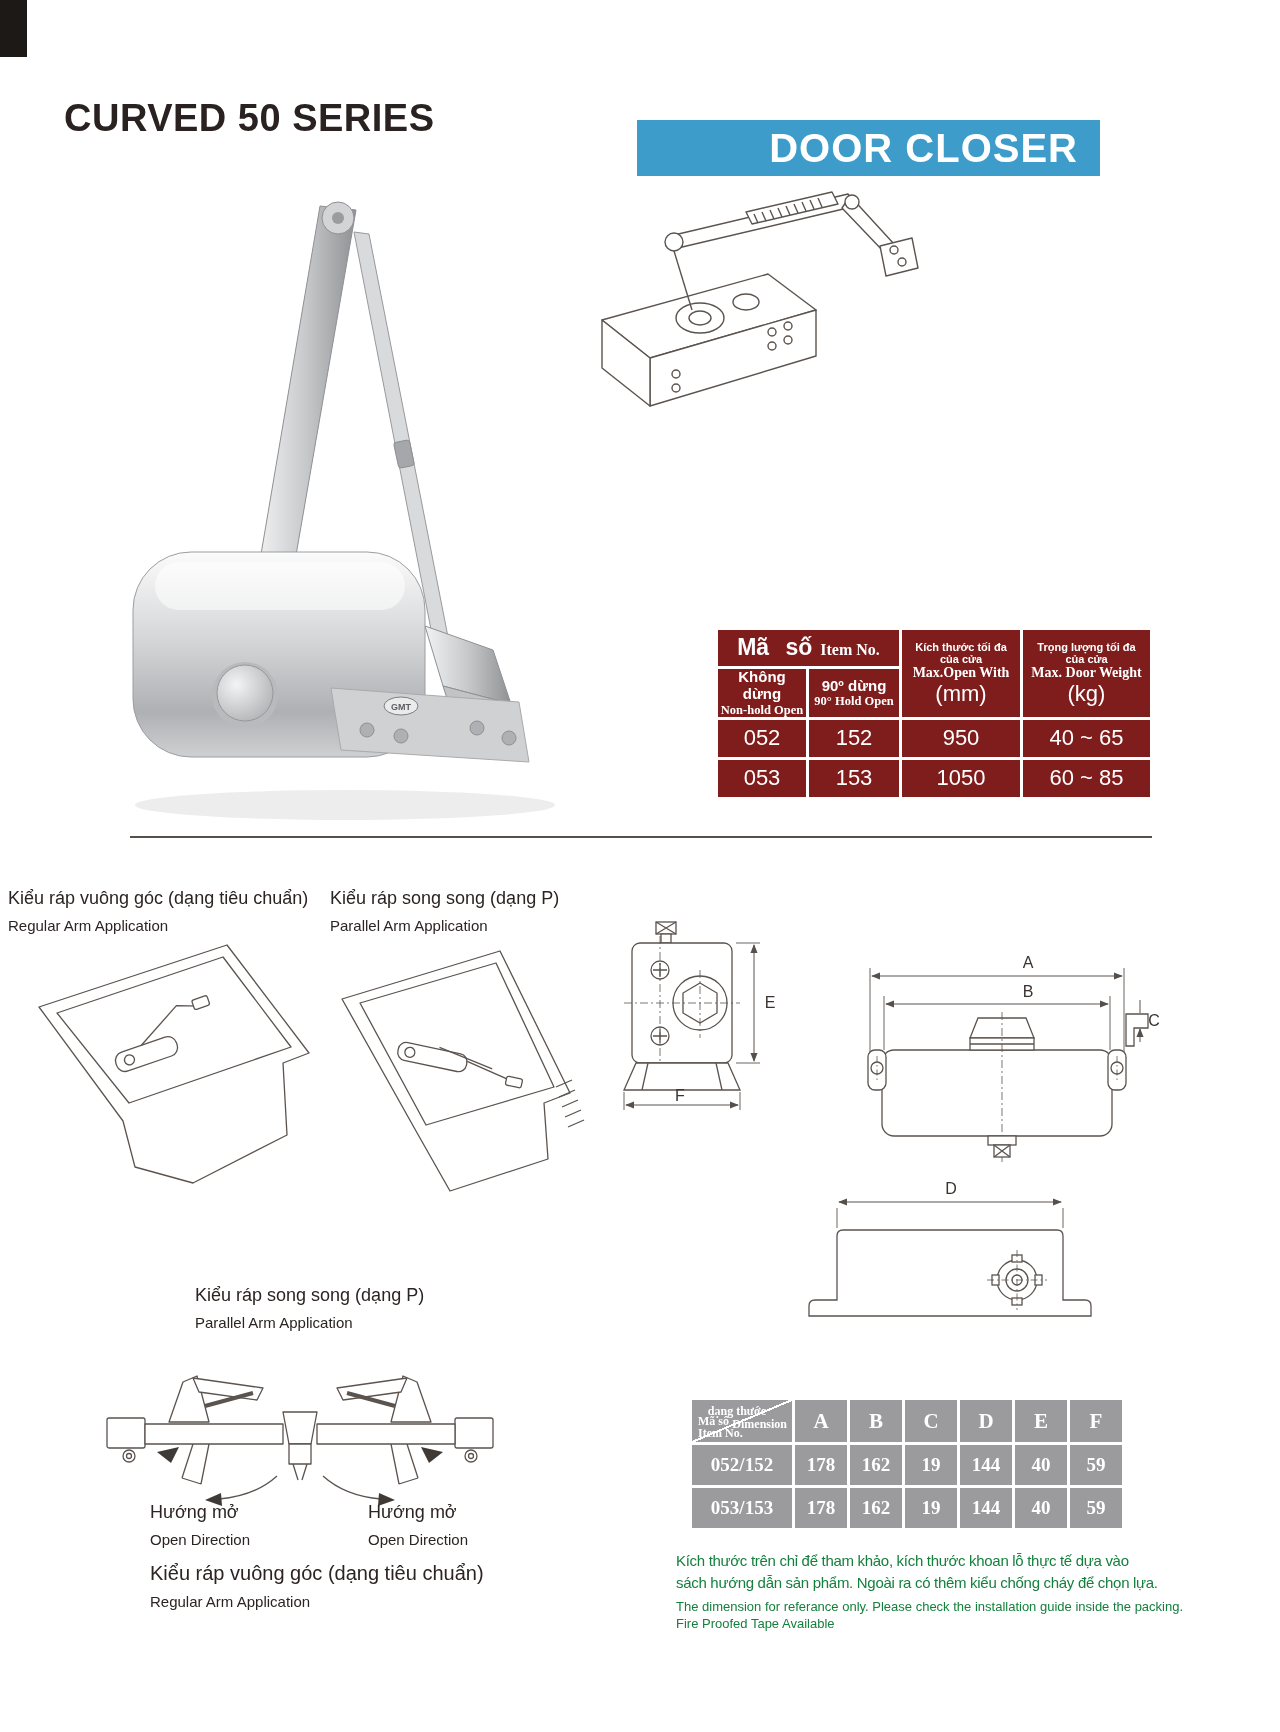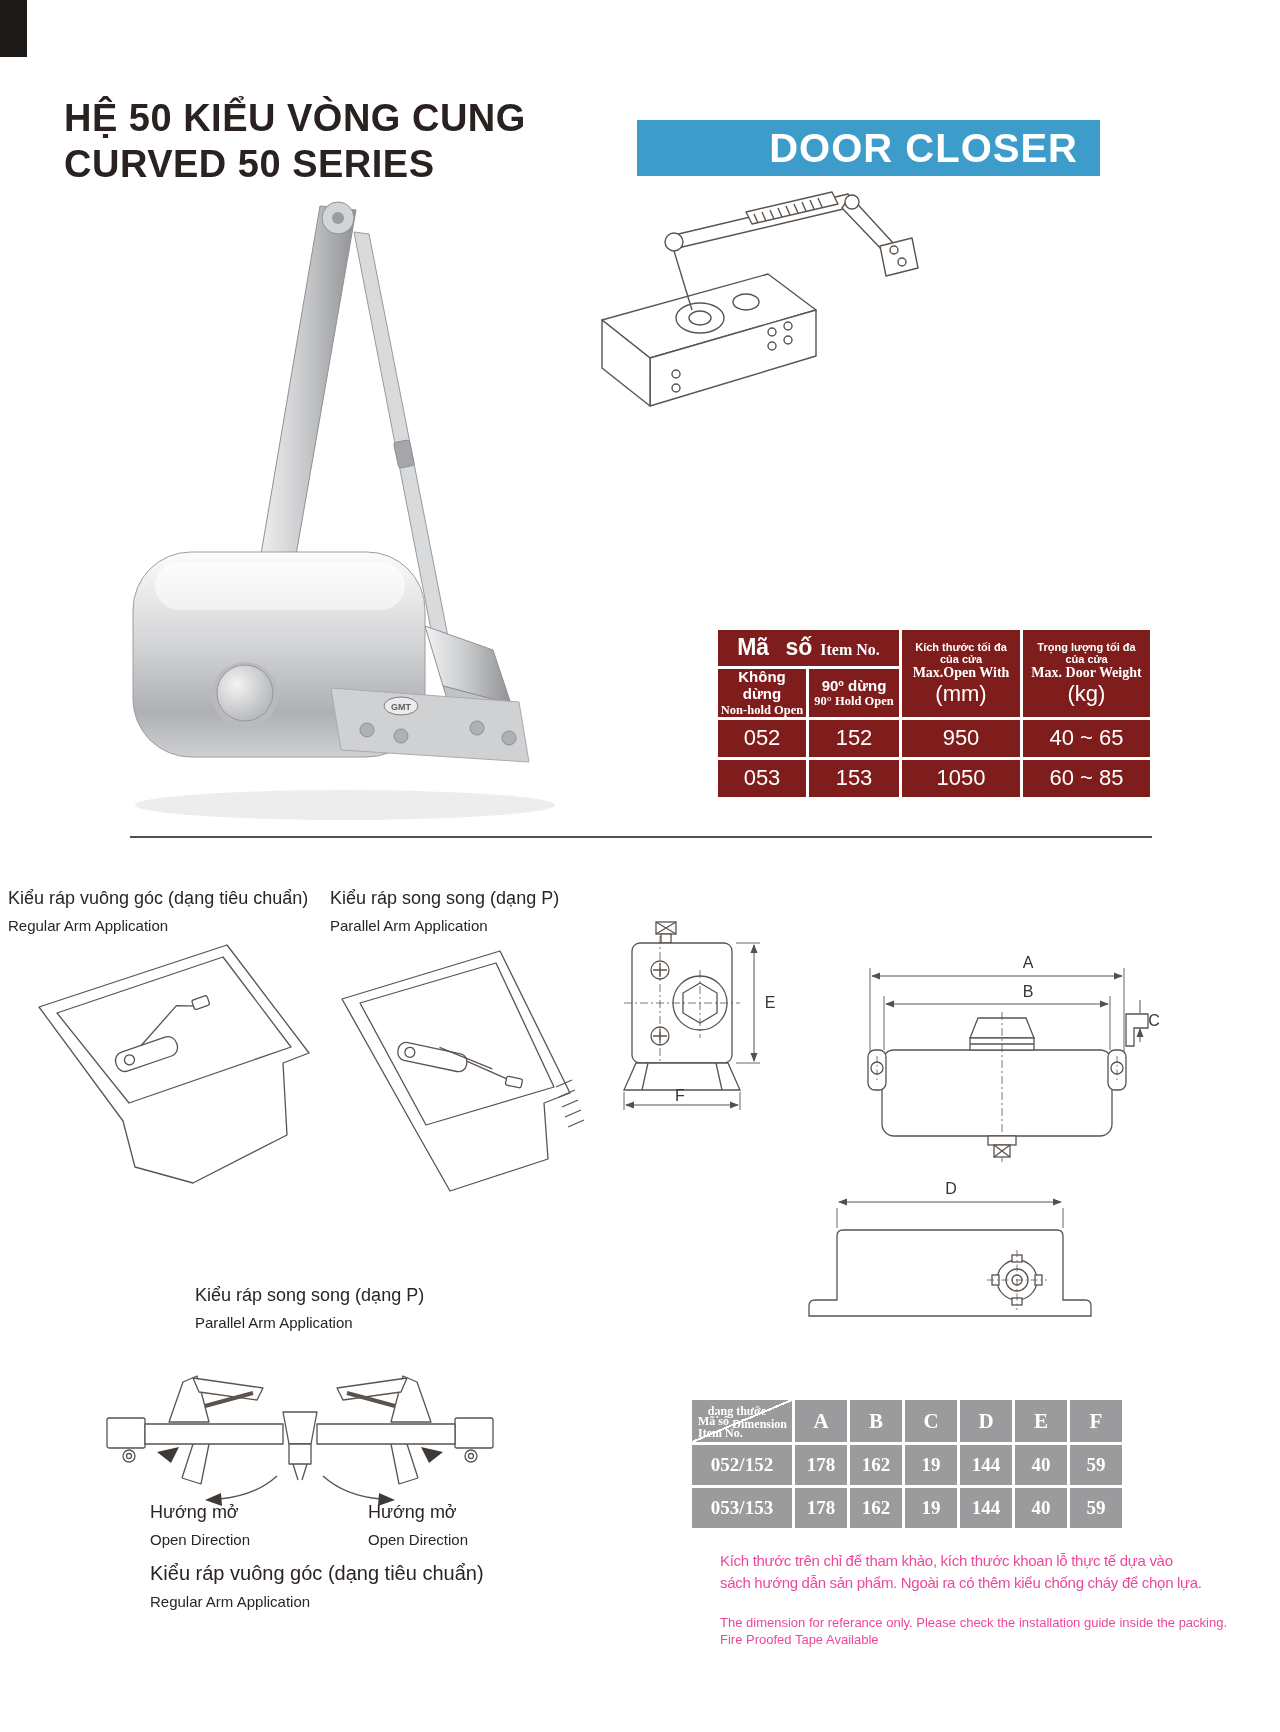--- a/index.html
+++ b/index.html
@@ -58,24 +58,24 @@
   .diag{position:relative;background:#9b9b9d;
         background-image:linear-gradient(to bottom right,rgba(0,0,0,0) calc(50% - 1px),
           #fff calc(50% - 1px),#fff calc(50% + 1px),rgba(0,0,0,0) calc(50% + 1px))}
   .diag span{position:absolute;color:#fff;font-family:"Liberation Serif",serif;font-weight:bold;font-size:12px;line-height:1}
   .dg1{top:5px;right:26px}
   .dg2{top:18px;right:5px}
   .dg3{bottom:15px;left:6px}
   .dg4{bottom:3px;left:6px}
 
   
-  .notes{position:absolute;left:720px;top:1550px;white-space:nowrap;color:#ec4899}
+  .notes{position:absolute;left:676px;top:1550px;white-space:nowrap;color:#15803d}
   .notes .vn{font-size:15px;letter-spacing:-.3px;line-height:1.45}
   .notes .en{font-size:13px;line-height:1.35}
-  .notes .en.first{margin-top:20px}
+  .notes .en.first{margin-top:4px}
 
   svg{position:absolute;overflow:visible}
   .dlabel{font-family:"Liberation Sans",sans-serif;font-size:16px;fill:#3a332f}
 </style>
 </head>
 <body>
 
 <svg width="0" height="0">
   <defs>
     <marker id="arr" viewBox="0 0 10 10" refX="9" refY="5" markerWidth="9" markerHeight="9" orient="auto-start-reverse">
@@ -95,21 +95,20 @@
     <radialGradient id="gKnob" cx="0.35" cy="0.35" r="0.9">
       <stop offset="0" stop-color="#f4f4f5"></stop>
       <stop offset="1" stop-color="#a3a5a8"></stop>
     </radialGradient>
   </defs>
 </svg>
 
 <div class="corner"></div>
 
 <div class="title">
-  <div>HỆ 50 KIỂU VÒNG CUNG</div>
   <div>CURVED 50 SERIES</div>
 </div>
 
 <div class="banner">
   <span>DOOR CLOSER</span>
 </div>
 
 <svg style="left:95px;top:190px" width="435" height="650" viewBox="0 0 435 650">
   <ellipse cx="250" cy="615" rx="210" ry="15" fill="#000" opacity="0.07"></ellipse>
   <polygon points="225,16 261,20 196,394 162,388" fill="url(#gArm)" stroke="#8e9093" stroke-width="1"></polygon>

